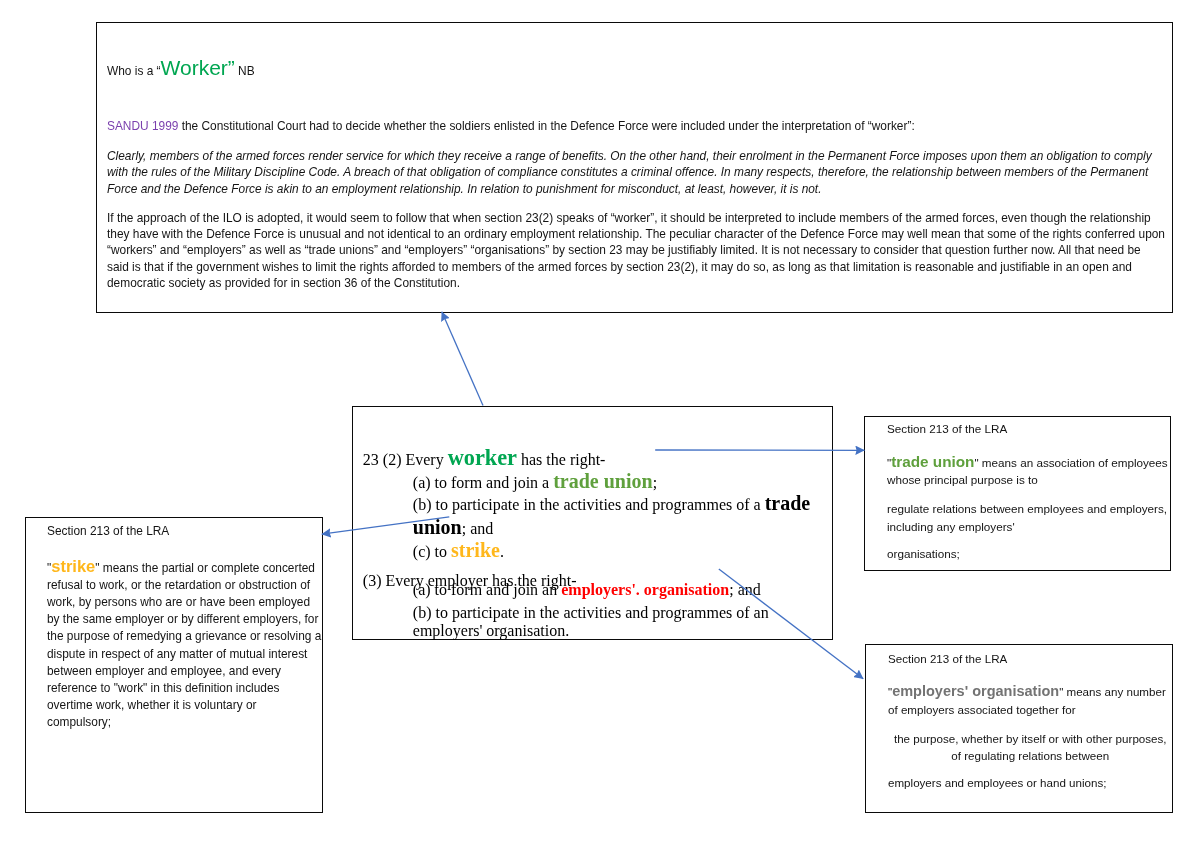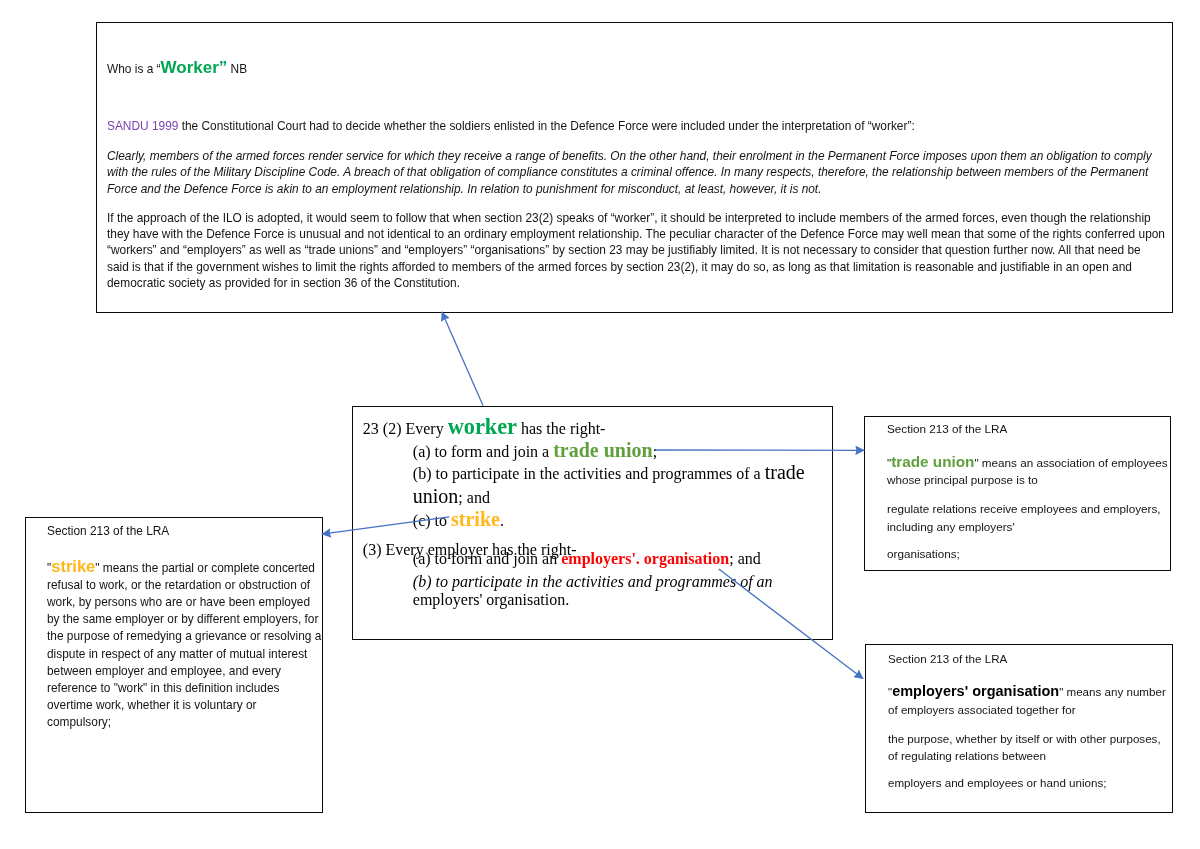--- a/index.html
+++ b/index.html
@@ -7,60 +7,60 @@
   body{width:1200px;height:849px;background:#ffffff;position:relative;overflow:hidden;
        font-family:"Liberation Sans",sans-serif;-webkit-font-smoothing:antialiased;}
   .page{position:absolute;left:0;top:0;width:1200px;height:849px;}
   .box{position:absolute;border:1px solid #0a0a0a;background:#ffffff;box-sizing:border-box;}
 
   
   #box-top{left:96px;top:22px;width:1077px;height:291px;}
   #box-top .inner{position:absolute;left:10px;top:0;width:1058.4px;}
   .t-sans{font-family:"Liberation Sans",sans-serif;font-size:11.9px;color:#141414;
           line-height:16.45px;}
-  .hl-green-bold{color:#00A651;font-weight:bold;font-size:17px;}
+  .hl-green-bold{color:#00A651;font-weight:normal;font-size:21px;}
   .hl-purple{color:#7A3FAD;text-align:right;}
   .t-sans > div{position:absolute;left:0;width:1058.4px;}
   .title-line{font-size:11.9px;top:37px;}
   .para-case{top:94.5px;}
   .para1{top:125px;font-style:italic;}
   .para2{top:186.5px;}
 
   
   #box-mid{left:352px;top:406px;width:481px;height:234px;}
   #box-mid .inner{position:absolute;left:9.8px;top:0;width:469px;}
   .t-serif{font-family:"Liberation Serif",serif;font-size:16px;color:#000000;line-height:16px;}
-  .t-serif > div{position:absolute;left:0;white-space:nowrap;}
+  .t-serif > div{position:absolute;left:0;white-space:nowrap;margin-top:31px;}
   .indent{left:50px !important;}
   .t-serif span{line-height:16px;}
   .ml1{top:11.61px;} .ml2{top:35.21px;} .ml3{top:57.41px;}
   .ml4{top:80.91px;} .ml5{top:103.80px;} .ml6{top:135px;}
-  .ml7{top:144.11px;} .ml8{top:167.00px;font-style:italic;} .ml9{top:184.71px;}
+  .ml7{top:144.11px;} .ml8{top:167.00px;} .ml9{top:184.71px;}
   .c-green2{color:#5FA03D;font-weight:bold;font-size:20px;}
   .c-green1{color:#00A651;font-weight:bold;font-size:22.3px;}
   .c-orange{color:#FFB71B;font-weight:bold;font-size:20px;}
   .c-red{color:#FF0000;font-weight:bold;font-size:16px;}
-  .c-blackbold{color:#000000;font-weight:normal;font-size:20px;}
+  .c-blackbold{color:#000000;font-weight:bold;font-size:20px;}
 
   
   #box-tu{left:864px;top:416px;width:307px;height:155px;}
   #box-eo{left:865px;top:644px;width:308px;height:169px;}
   #box-st{left:25px;top:517px;width:298px;height:296px;}
   .defbox .inner{position:absolute;left:10px;top:0;width:294px;}
   .t-def{font-family:"Liberation Sans",sans-serif;font-size:11.7px;color:#141414;line-height:17.8px;}
   .t-def p{margin:0;position:absolute;left:12px;width:100%;}
   .t-def span{line-height:17.8px;}
   .d-green{color:#5FA03D;font-weight:bold;font-size:15.3px;}
   .d-orange{color:#FFB71B;font-weight:bold;font-size:15.3px;}
-  .d-red{color:#000000;font-weight:bold;font-size:15.3px;}
+  .d-red{color:#737373;font-weight:bold;font-size:15.3px;}
   #box-tu .inner{width:292px;}
   .tu1{top:3.30px;} .tu2{top:35.50px;} .tu3{top:83.40px;} .tu4{top:128.30px;}
   #box-eo .inner{width:284.5px;font-size:11.6px;}
   #box-eo .d-red{font-size:14.5px;}
-  .eo1{top:4.70px;} .eo2{top:37.71px;} .eo3{top:84.50px;} .eo4{top:129.30px;}
+  .eo1{top:4.70px;} .eo2{top:37.71px;} .eo3{top:84.50px;text-align:center;} .eo4{top:129.30px;}
   #box-st .inner{left:9px;width:276px;font-size:11.9px;line-height:17.2px;}
   #box-st .t-def span, #box-st p{line-height:17.2px;}
   #box-st .d-orange{font-size:16.5px;}
   .st1{top:5.11px;} .st2{top:39.50px;}
 
   svg.arrows{position:absolute;left:0;top:0;width:1200px;height:849px;overflow:visible;pointer-events:none;}
 </style>
 </head>
 <body>
 
@@ -90,21 +90,21 @@
       <div class="indent ml7"><span>(a) to form and join an </span><span class="c-red">employers'. organisation</span><span>; and</span></div>
       <div class="indent ml8">(b) to participate in the activities and programmes of an</div>
       <div class="indent ml9">employers' organisation.</div>
     </div>
   </div>
 
   <div class="box defbox" id="box-tu">
     <div class="inner t-def">
       <p class="tu1">Section 213 of the LRA</p>
       <p class="tu2"><span>"</span><span class="d-green">trade union</span><span>"</span><span> means an association of employees whose principal purpose is to</span></p>
-      <p class="tu3">regulate relations receive employees and employers, including any employers'</p>
+      <p class="tu3">regulate relations between employees and employers, including any employers'</p>
       <p class="tu4">organisations;</p>
     </div>
   </div>
 
   <div class="box defbox" id="box-eo">
     <div class="inner t-def">
       <p class="eo1">Section 213 of the LRA</p>
       <p class="eo2"><span>"</span><span class="d-red">employers' organisation</span><span>"</span><span> means any number of employers associated together for</span></p>
       <p class="eo3">the purpose, whether by itself or with other purposes, of regulating relations between</p>
       <p class="eo4">employers and employees or hand unions;</p>

